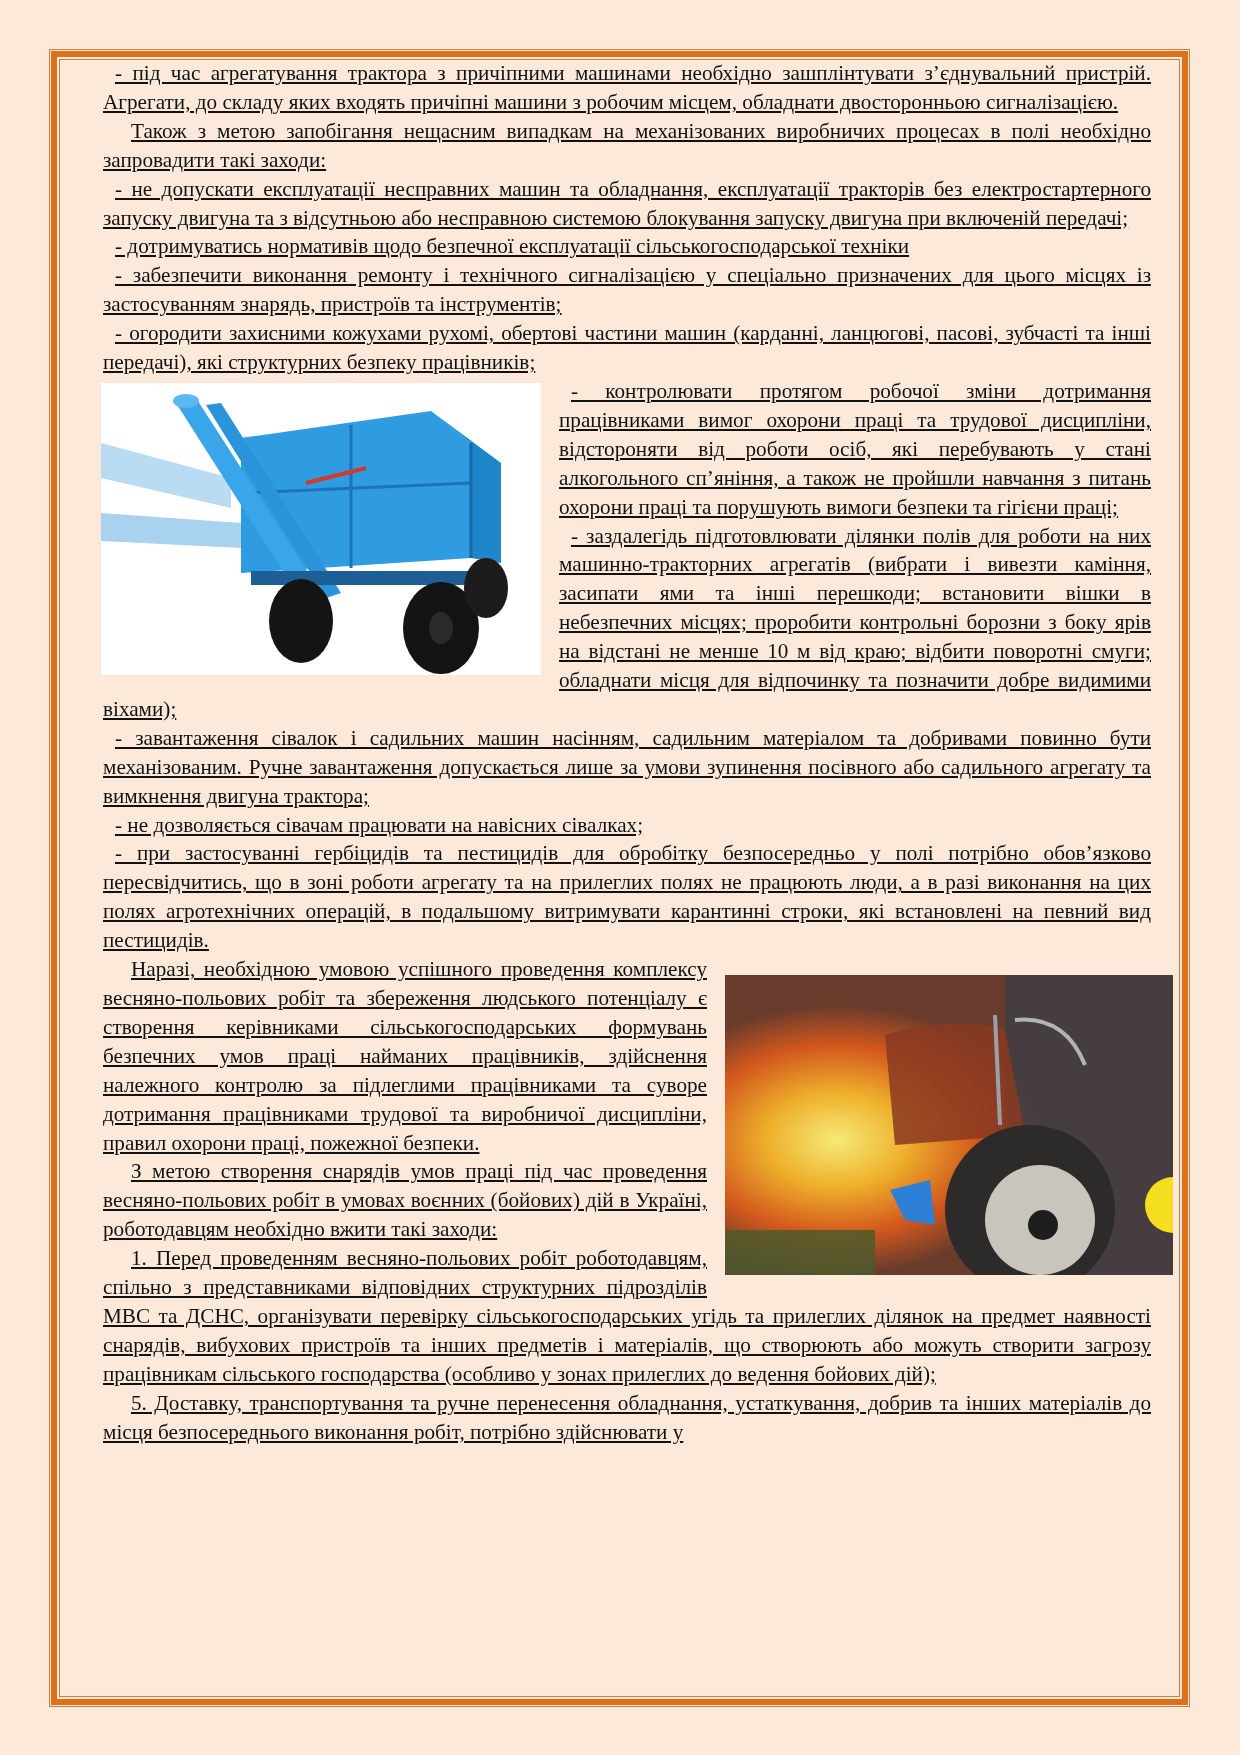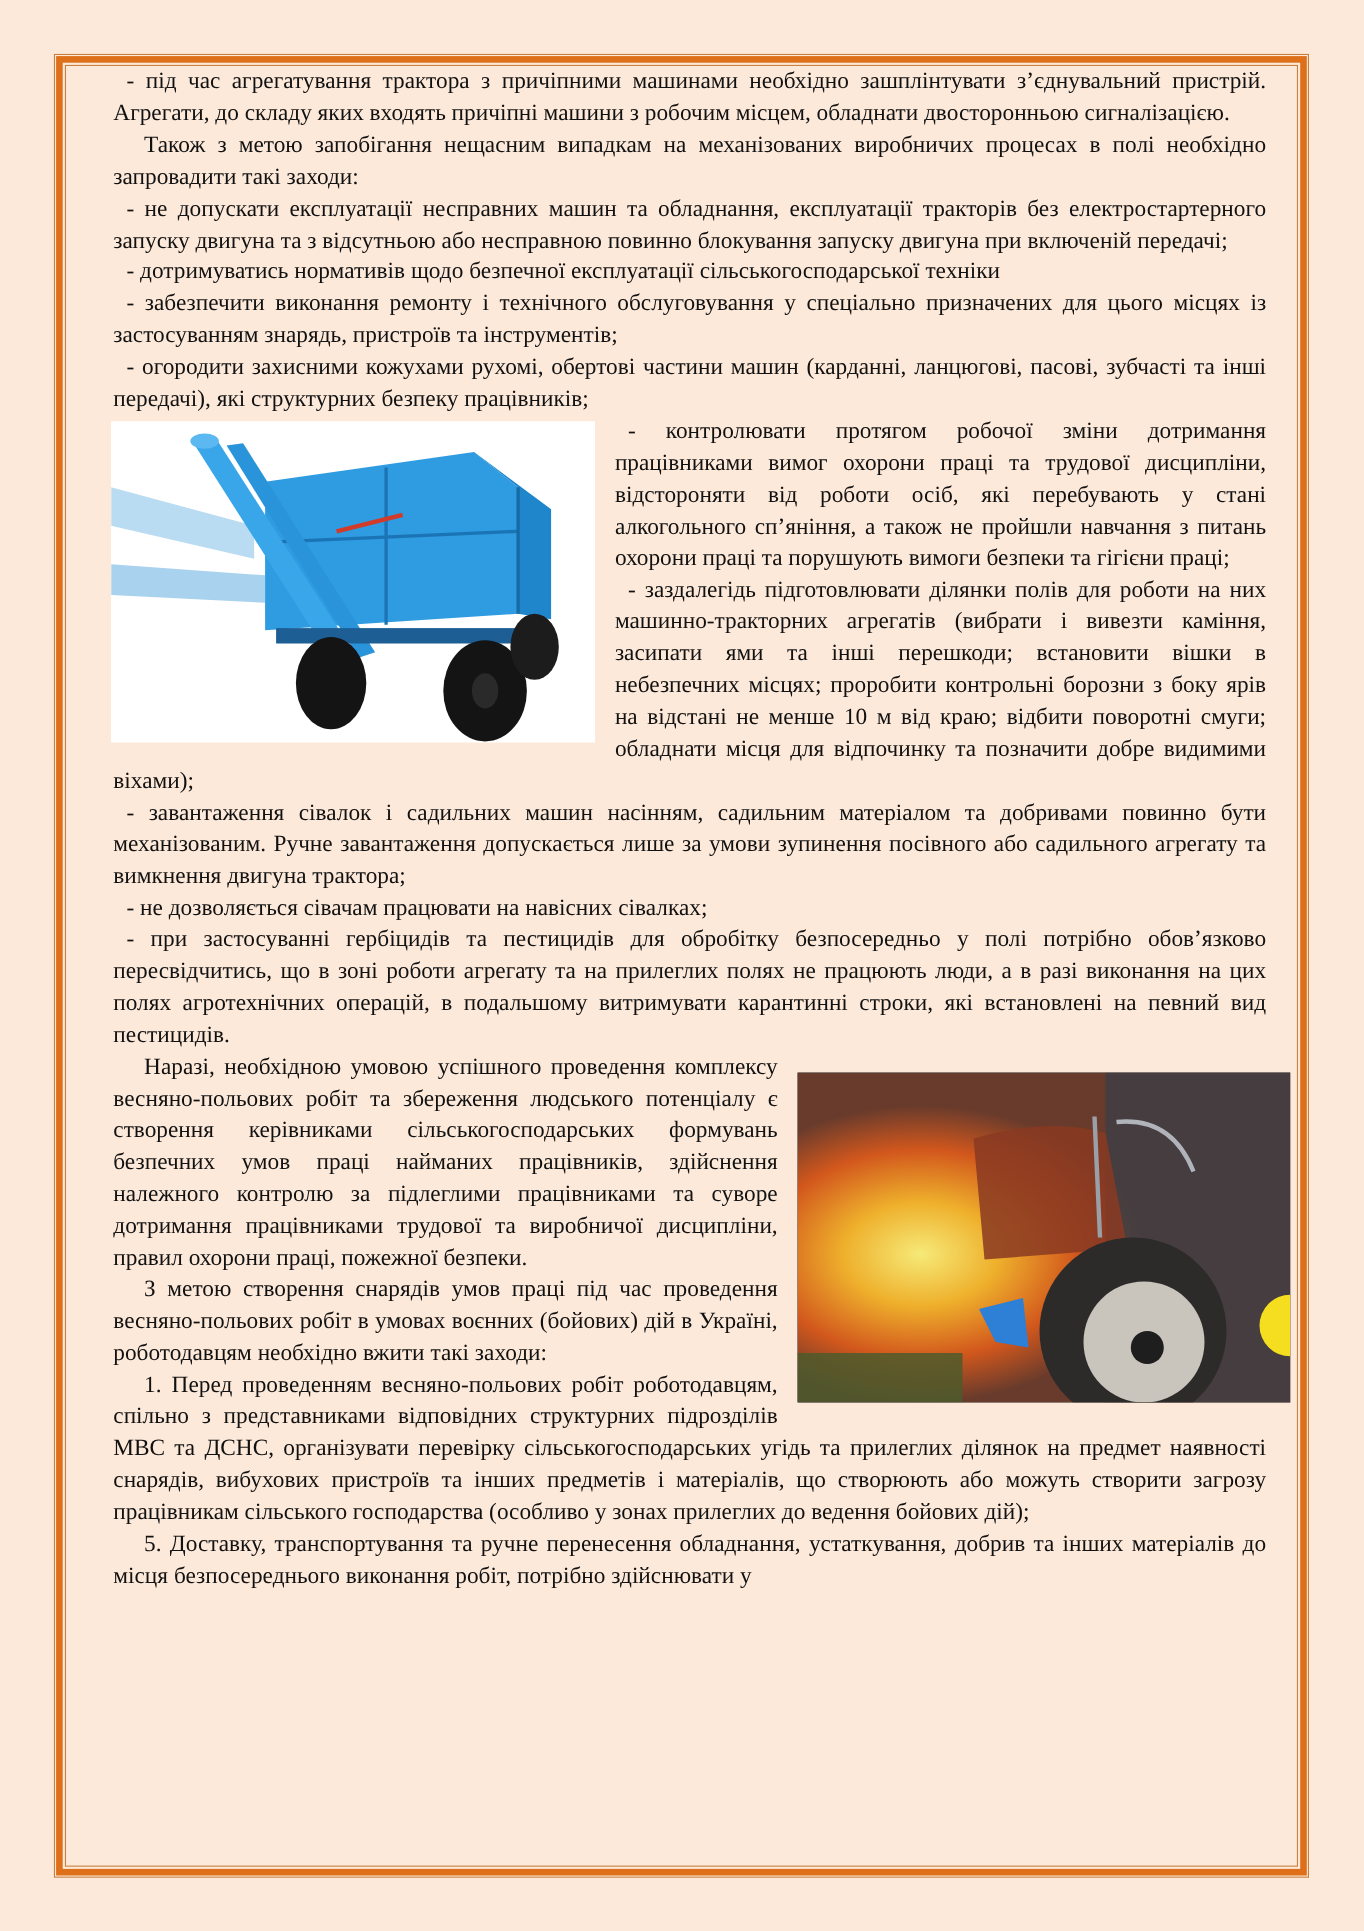--- a/index.html
+++ b/index.html
@@ -28,20 +28,21 @@
       left: 59px; top: 59px; width: 1121px; height: 1638px;
       border: 1px solid #c9803e;
       box-sizing: border-box;
     }
     .content {
       position: absolute;
       left: 103px; top: 59px; width: 1048px;
       font-size: 21.2px;
       line-height: 28.9px;
       text-align: justify;
+      text-decoration: underline;
     }
     .content p { margin: 0; }
     .indent { text-indent: 28px; }
     .bullet { text-indent: 12px; }
     .fig-left {
       float: left;
       width: 440px; height: 292px;
       margin: 6px 18px 6px -2px;
       background: #ffffff;
       position: relative;
@@ -60,23 +61,23 @@
 </head>
 <body>
 
 <div class="frame-outer"></div>
 <div class="frame-band"></div>
 <div class="frame-inner"></div>
 
 <div class="content">
   <p class="bullet">- під час агрегатування трактора з причіпними машинами необхідно зашплінтувати з’єднувальний пристрій. Агрегати, до складу яких входять причіпні машини з робочим місцем, обладнати двосторонньою сигналізацією.</p>
   <p class="indent">Також з метою запобігання нещасним випадкам на механізованих виробничих процесах в полі необхідно запровадити такі заходи:</p>
-  <p class="bullet">- не допускати експлуатації несправних машин та обладнання, експлуатації тракторів без електростартерного запуску двигуна та з відсутньою або несправною повинно блокування запуску двигуна при включеній передачі;</p>
+  <p class="bullet">- не допускати експлуатації несправних машин та обладнання, експлуатації тракторів без електростартерного запуску двигуна та з відсутньою або несправною системою блокування запуску двигуна при включеній передачі;</p>
   <p class="bullet">- дотримуватись нормативів щодо безпечної експлуатації сільськогосподарської техніки</p>
-  <p class="bullet">- забезпечити виконання ремонту і технічного обслуговування у спеціально призначених для цього місцях із застосуванням знарядь, пристроїв та інструментів;</p>
+  <p class="bullet">- забезпечити виконання ремонту і технічного сигналізацією у спеціально призначених для цього місцях із застосуванням знарядь, пристроїв та інструментів;</p>
   <p class="bullet">- огородити захисними кожухами рухомі, обертові частини машин (карданні, ланцюгові, пасові, зубчасті та інші передачі), які структурних безпеку працівників;</p>
 
   <div class="fig-left">
     <svg viewBox="0 0 440 292">
       <rect width="440" height="292" fill="#ffffff"></rect>
 
       <polygon points="0,60 130,95 130,125 0,95" fill="#b9dcf2"></polygon>
       <polygon points="0,130 140,140 140,165 0,158" fill="#a9d2ee"></polygon>
 
       <polygon points="140,55 330,28 370,60 370,175 140,190" fill="#2f9be0"></polygon>

